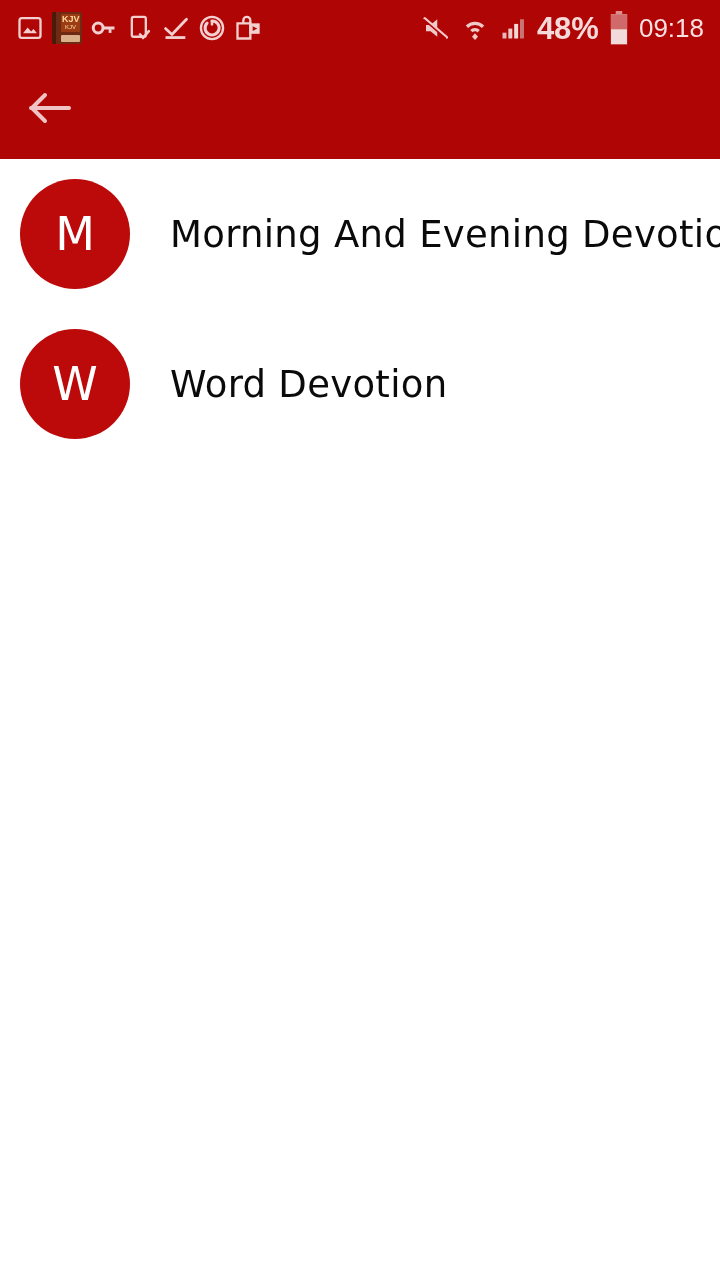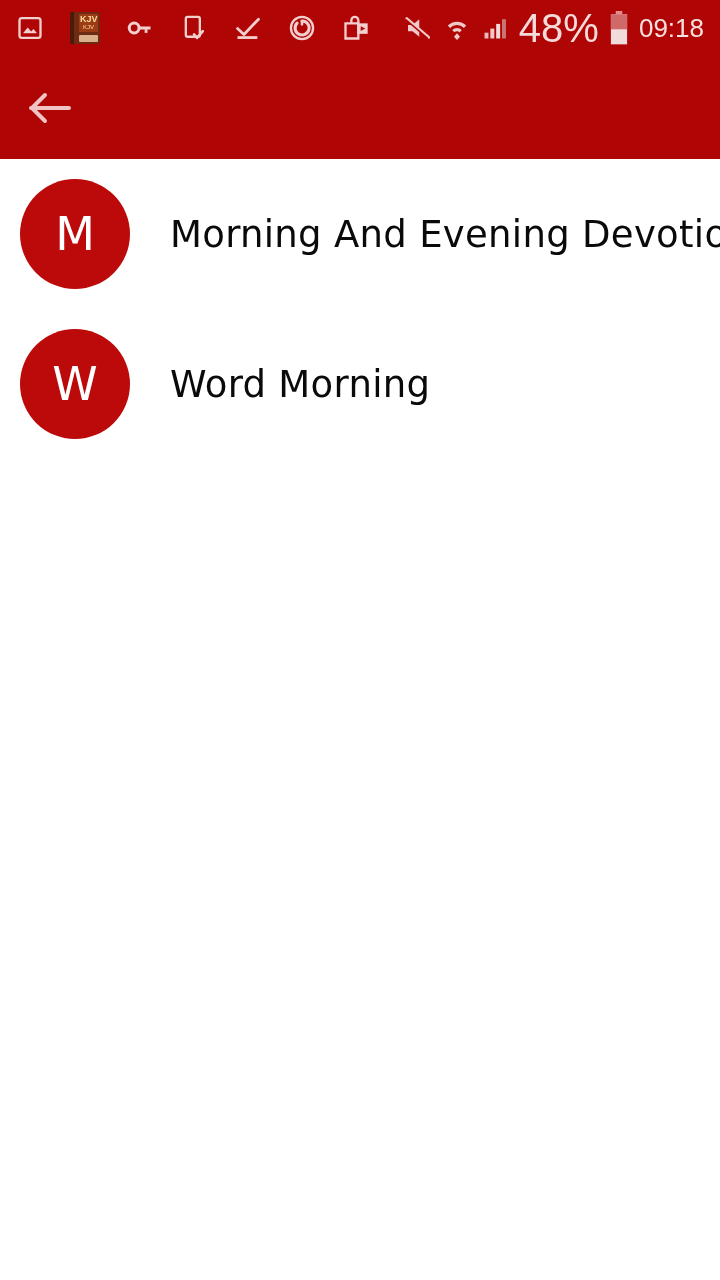--- a/index.html
+++ b/index.html
@@ -16,32 +16,32 @@
   }
 
   
   .status-bar {
     position:absolute; top:0; left:0;
     width:720px; height:56px;
     background:#af0505;
     display:flex; align-items:center;
     padding:0 16px;
   }
-  .status-left { display:flex; align-items:center; gap:26px; }
+  .status-left { display:flex; align-items:center; gap:8px; }
   .status-right { margin-left:auto; display:flex; align-items:center; gap:10px; }
   .sicon { display:block; }
   .status-text {
     color:#f3d2d2;
     font-size:31px;
     font-weight:400;
     letter-spacing:0px;
     line-height:1;
     font-family:"Liberation Sans", sans-serif;
   }
-  .batt-pct { color:#f5dada; font-size:40px; }
+  .batt-pct { color:#f5dada; font-size:31px;font-weight:bold; }
   .clock { color:#f7e0e0; font-size:26px; }
 
   
   .bible-icon {
     width:30px; height:32px;
     background:#6e2a12;
     border-radius:2px;
     border-left:4px solid #4a1a0a;
     position:relative;
     display:flex; align-items:center; justify-content:center;
@@ -226,17 +226,17 @@
       <div class="avatar">
         <span class="avatar-letter">M</span>
       </div>
       <div class="item-title">Morning And Evening Devotion</div>
     </div>
 
     <div class="list-item">
       <div class="avatar">
         <span class="avatar-letter">W</span>
       </div>
-      <div class="item-title">Word Morning</div>
+      <div class="item-title">Word Devotion</div>
     </div>
 
   </div>
 </div>
 
 </body></html>

